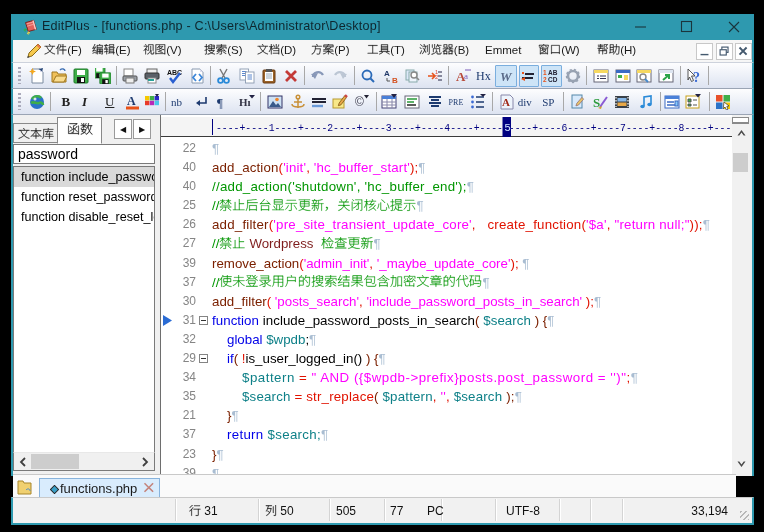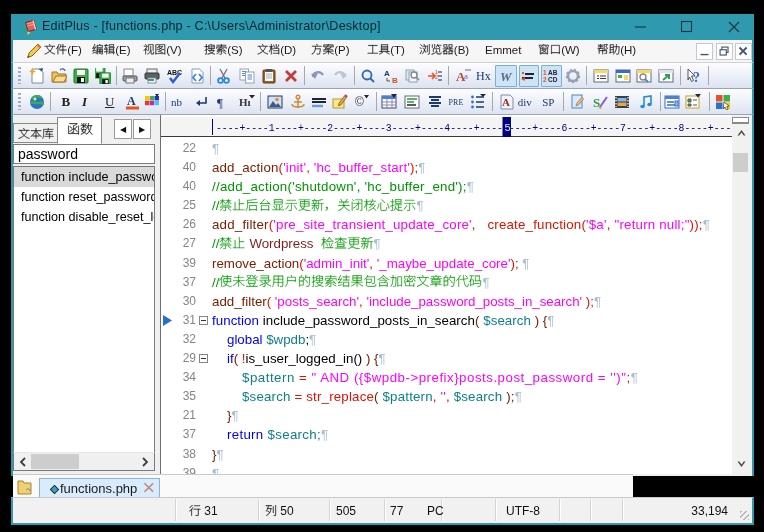--- a/index.html
+++ b/index.html
@@ -29,21 +29,21 @@
 
 #editor{left:160px;top:115px;width:572px;height:359px;background:#fff;border-left:1.5px solid #6e6e6e;overflow:hidden}
 #ruler{position:absolute;left:0;top:2px;width:571px;height:20px;background:#f4f4f4;border-bottom:1px solid #3a3a3a}
 #code{position:absolute;left:0;top:24px;width:571px;font-size:13.3px;line-height:19.1px;white-space:pre;color:#000}
 #lnums{position:absolute;left:0;top:24px;width:35px;text-align:right;font-size:12px;line-height:19.1px;color:#858585}
 .fold{position:absolute;left:38px;width:9px;height:9px;background:#fff;border:1px solid #848484}
 .fold:after{content:"";position:absolute;left:1px;right:1px;top:3px;height:1px;background:#333}
 
 #vscroll{left:732px;top:115px;width:20px;height:358px;background:#f1f1f1}
 
-#tabbar{left:13px;top:474px;width:620px;height:23px;background:#fafafa;border-top:1px solid #c9c9c9}
+#tabbar{left:13px;top:474px;width:723px;height:23px;background:#fafafa;border-top:1px solid #c9c9c9}
 #doctab{position:absolute;left:26px;top:3px;width:121px;height:20px;background:#d9ecfd;border:1px solid #88b3dc;font-size:13px;color:#1a1a1a}
 #status{left:11px;top:497px;width:743px;height:28px;background:#f1f1f1;border-top:1px solid #c9c9c9;border-left:2px solid #2e99af;border-right:2px solid #2e99af;border-bottom:2px solid #2e99af;font-size:12px;color:#111}
 .sc{position:absolute;top:1px;bottom:2px;width:1px;background:#d4d4d4;box-shadow:1px 0 0 #fff}
 .st{position:absolute;top:6px;white-space:nowrap}
 </style></head><body>
 <svg width="0" height="0" style="position:absolute">
 <defs>
 <path id="z0" d="M308 339 939 264 944 292 312 366ZM713 40 732 24Q766 48 802 77Q838 106 869 134Q900 163 920 185L900 203Q880 181 849 152Q818 124 782 94Q747 64 713 40ZM341 2 369 10Q331 97 281 178Q231 258 173 328Q115 397 53 451Q51 448 47 444Q43 439 39 434Q35 430 32 428Q94 377 152 310Q209 242 258 164Q306 85 341 2ZM218 248 247 219V220V889H218ZM569 3H598Q606 180 626 334Q646 487 680 604Q713 720 763 787Q813 854 880 859Q906 860 922 812Q937 763 947 671Q951 673 956 676Q960 678 965 680Q970 682 973 683Q965 759 952 806Q940 852 922 872Q905 892 880 891Q816 888 768 841Q720 794 686 712Q651 630 628 520Q605 409 591 278Q577 146 569 3Z"></path>
 <path id="z1" d="M621 1H650V891H621ZM446 35 475 40Q462 112 443 180Q424 247 399 305Q374 363 343 409Q341 407 336 404Q332 400 328 397Q323 394 319 392Q350 348 374 291Q399 234 417 169Q435 104 446 35ZM427 205H899V235H419ZM317 503H939V533H317ZM293 -7 322 1Q291 85 251 164Q211 244 164 314Q118 383 67 439Q65 436 61 432Q57 427 53 422Q49 418 45 415Q95 363 140 295Q186 227 226 150Q265 73 293 -7ZM190 232 218 204 220 205V888H190Z"></path>
 <path id="z2" d="M310 113H955V143H310ZM377 297V498H886V297ZM347 268H916V528H347ZM378 558Q427 643 514 706Q600 769 714 810Q828 850 959 867Q956 870 952 875Q948 880 945 885Q942 890 939 895Q809 875 694 832Q580 790 492 724Q403 659 351 570ZM613 -9H642V419Q642 474 638 530Q633 585 616 638Q598 691 560 739Q523 787 459 828Q395 868 295 897Q293 893 290 888Q287 884 284 880Q282 875 279 872Q377 845 440 807Q502 769 538 723Q573 677 589 626Q605 576 609 524Q613 471 613 419ZM300 -12 329 -4Q295 80 250 159Q206 238 155 306Q104 375 50 430Q48 427 44 422Q40 417 36 412Q32 408 28 405Q82 354 132 288Q182 221 226 144Q269 68 300 -12ZM187 232 215 204 217 205V897H187Z"></path>
@@ -536,21 +536,21 @@
       <div>39</div>
       <div>37</div>
       <div>30</div>
       <div>31</div>
       <div>32</div>
       <div>29</div>
       <div>34</div>
       <div>35</div>
       <div>21</div>
       <div>37</div>
-      <div>38</div>
+      <div>23</div>
       <div>39</div>
     </div>
     <div id="code"><div style="padding-left:51px;letter-spacing:0px"><span style="color:#a9bdd2">¶</span></div><div style="padding-left:51px;letter-spacing:0.15px"><span style="color:#7b2000">add_action</span><span style="color:#e11200">(</span><span style="color:#ff00ff">'init'</span><span style="color:#e11200">, </span><span style="color:#ff00ff">'hc_buffer_start'</span><span style="color:#e11200">);</span><span style="color:#a9bdd2">¶</span></div><div style="padding-left:51px;letter-spacing:0.25px"><span style="color:#009600">//add_action('shutdown', 'hc_buffer_end');</span><span style="color:#a9bdd2">¶</span></div><div style="padding-left:51px;letter-spacing:0px"><span style="color:#009600">//</span><svg class="zh" style="vertical-align:-0.15em;" width="197.2" height="13.2" viewBox="0 0 15000 1000" fill="#009600" stroke="#009600" stroke-width="22">
           <use href="#z49" x="0"></use>
           <use href="#z41" x="1000"></use>
           <use href="#z12" x="2000"></use>
           <use href="#z11" x="3000"></use>
           <use href="#z31" x="4000"></use>
           <use href="#z48" x="5000"></use>
           <use href="#z32" x="6000"></use>

